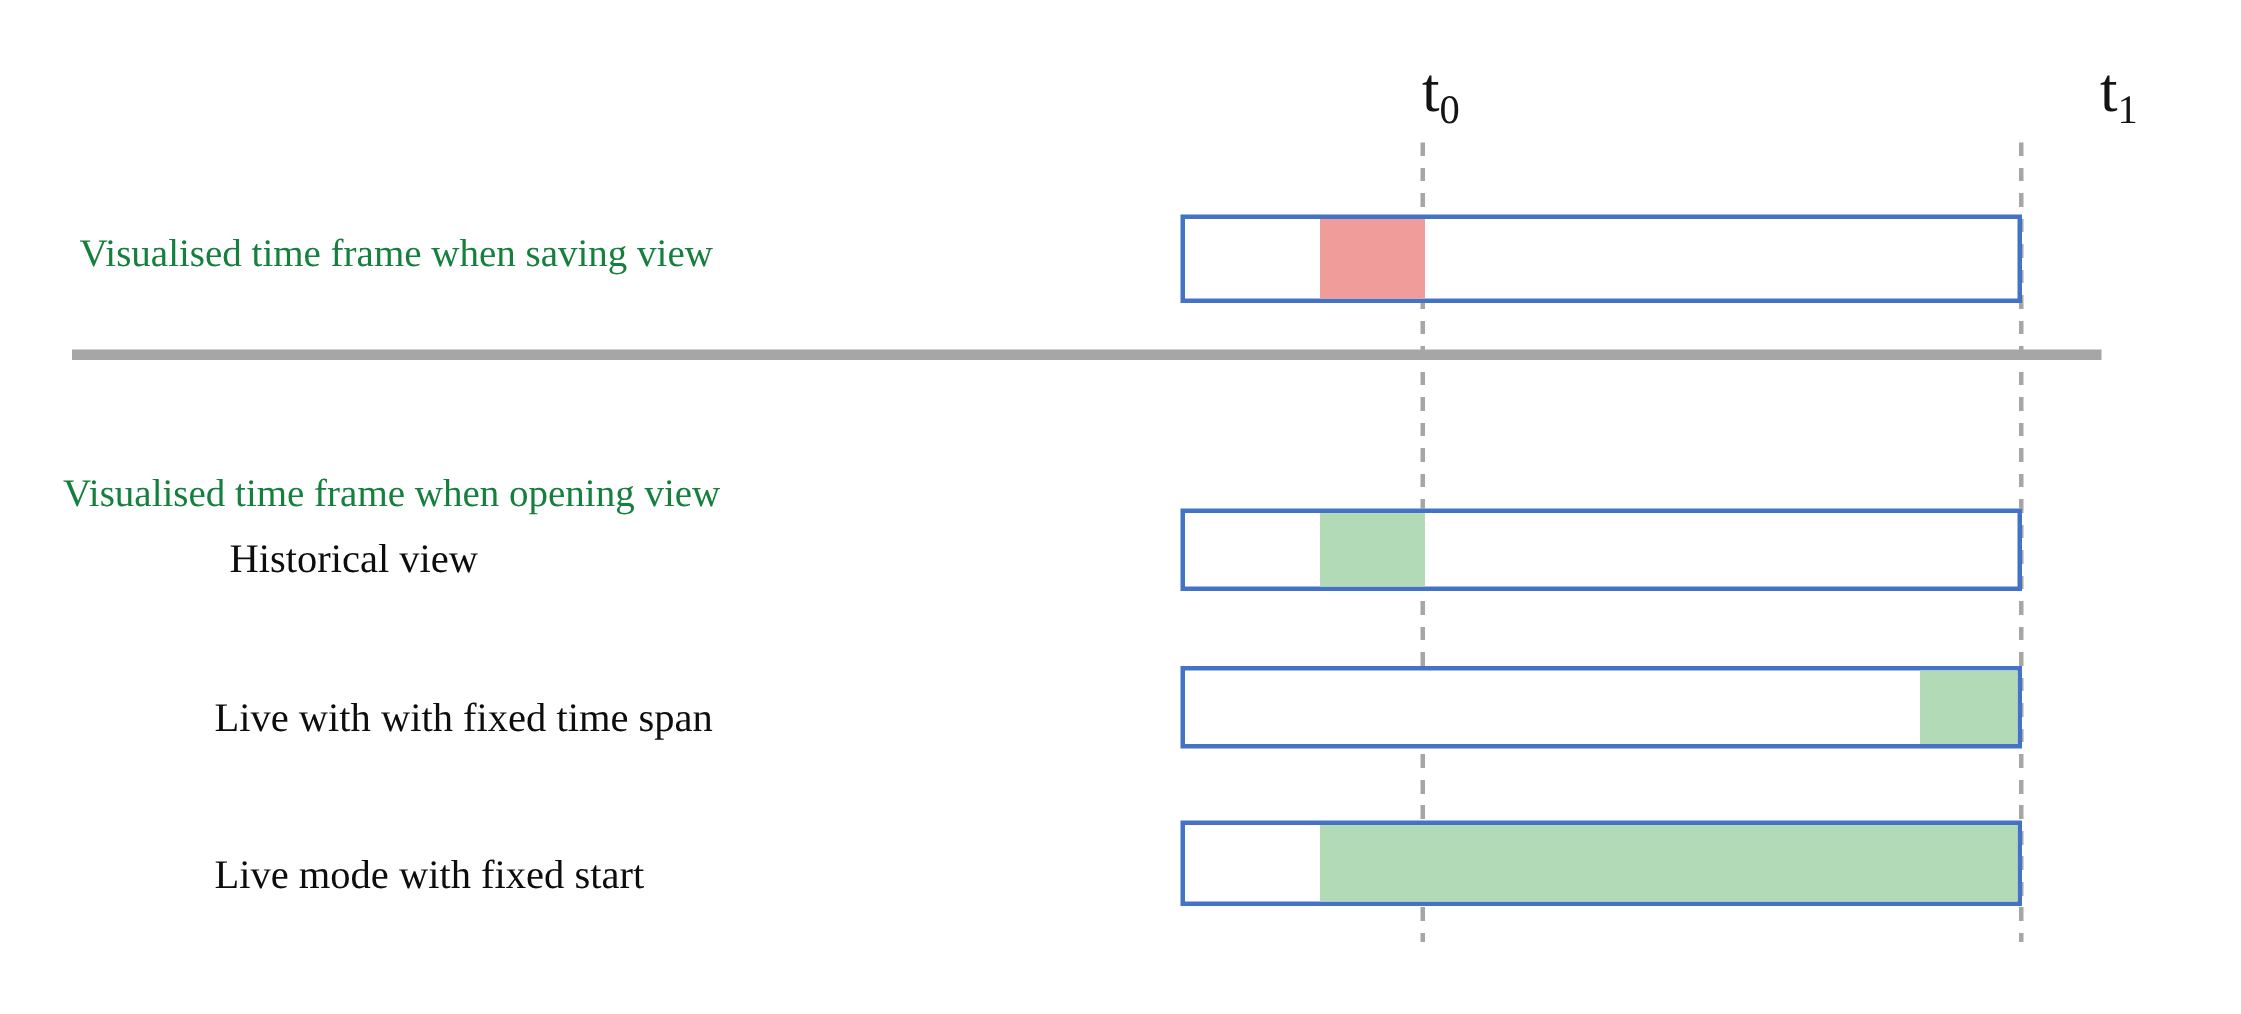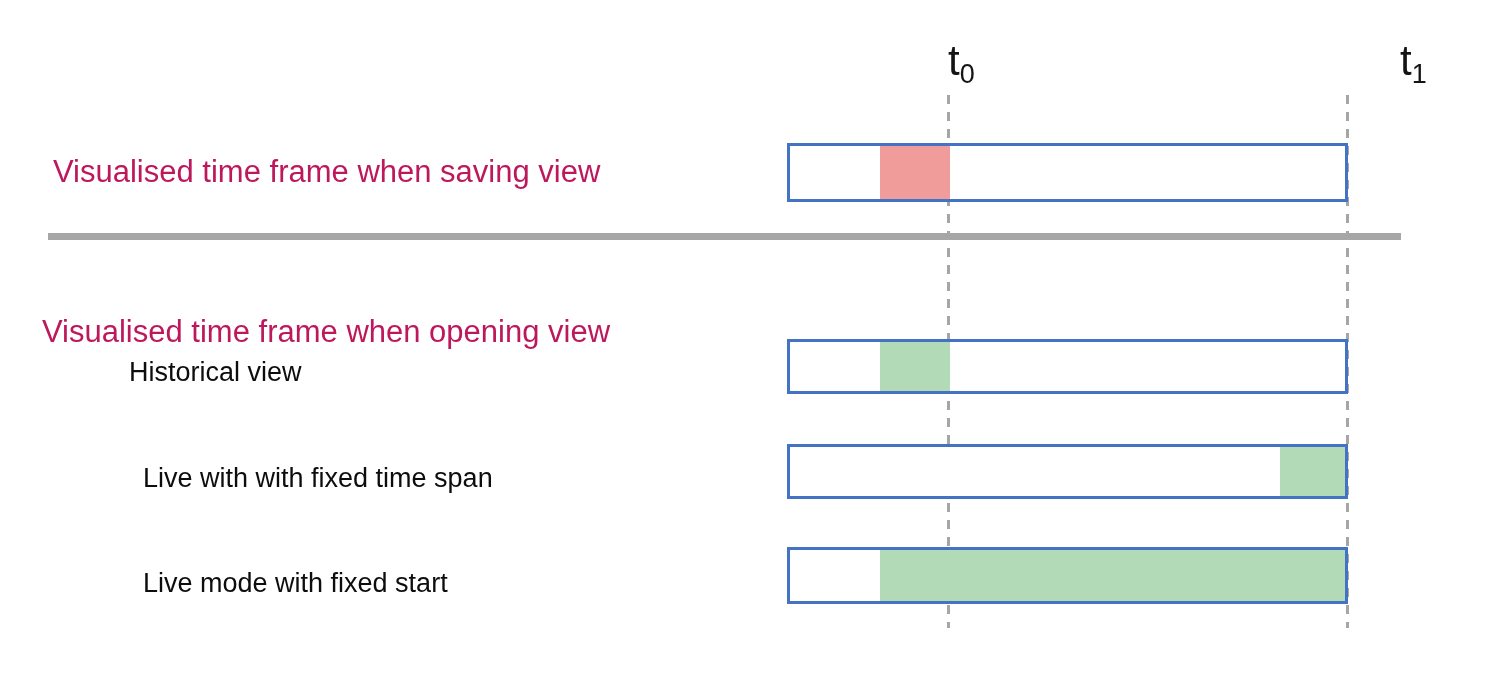--- a/index.html
+++ b/index.html
@@ -5,21 +5,21 @@
   html, body {
     margin: 0;
     padding: 0;
     background: #ffffff;
   }
   .canvas {
     position: relative;
     width: 1494px;
     height: 676px;
     background: #ffffff;
-    font-family: Liberation Sans, sans-serif;
+    font-family: Liberation Serif, serif;
     color: #111111;
     overflow: hidden;
     border-radius: 23px;
   }
 
   
   .marker-label {
     position: absolute;
     font-size: 42px;
     font-weight: 500;
@@ -45,37 +45,37 @@
       #a6a6a6 0px, #a6a6a6 9px,
       transparent 9px, transparent 17px
     );
   }
   .vline-t0 { left: 947px; }
   .vline-t1 { left: 1346px; }
 
   
   .section-title {
     position: absolute;
-    font-size: 31px;
+    font-size: 26px;
     line-height: 1.2;
-    color: #be185d;
+    color: #15803d;
     white-space: nowrap;
   }
   .title-saving  { left: 53px; top: 153px; }
   .title-opening { left: 42px; top: 276px; margin-top: 37px; }
 
   
   .row-label {
     position: absolute;
     font-size: 27px;
     line-height: 1.2;
     color: #0d0d0d;
     white-space: nowrap;
   }
-  .label-historical { left: 129px; top: 356px; }
+  .label-historical { left: 153px; top: 356px; }
   .label-fixedspan  { left: 143px; top: 462px; }
   .label-fixedstart { left: 143px; top: 567px; }
 
   
   .divider {
     position: absolute;
     left: 48px;
     top: 233px;
     width: 1353px;
     height: 7px;

